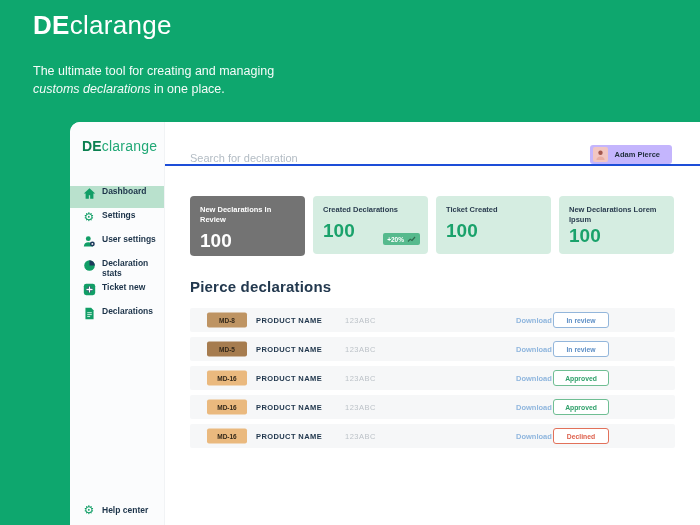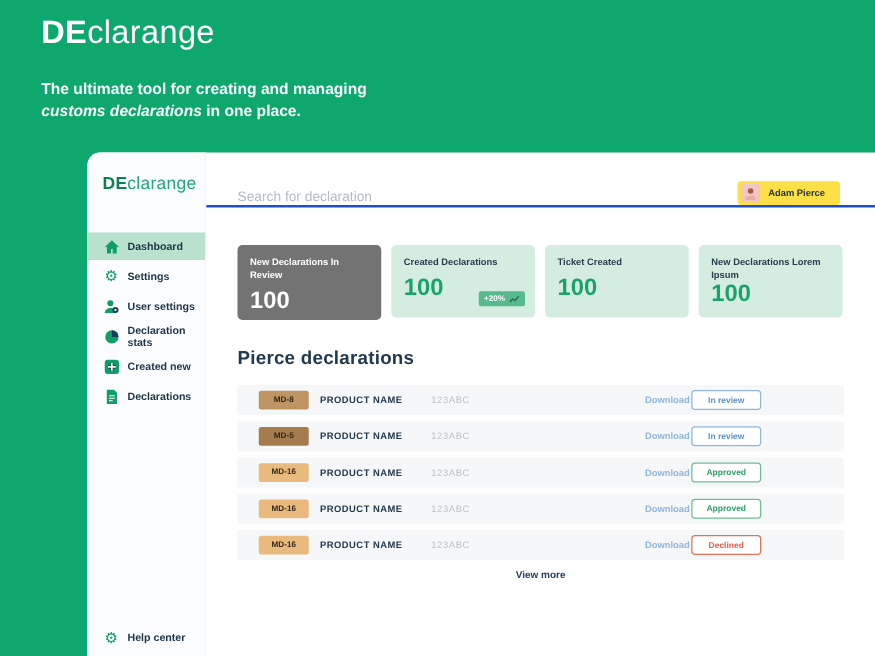--- a/index.html
+++ b/index.html
@@ -7,46 +7,46 @@
   body {
     position:relative; overflow:hidden;
     background:#0EA76E;
     font-family:"Liberation Sans", sans-serif;
   }
 
   
   .hero { position:absolute; left:33px; top:10px; color:#fff; }
   .hero-brand { font-size:26px; font-weight:400; letter-spacing:.3px; }
   .hero-brand .bold { font-weight:800; }
-  .tagline { margin-top:21px; font-size:12.5px; font-weight:700; line-height:1.45; color:rgba(255,255,255,.96); width:290px; }
+  .tagline { margin-top:21px; font-size:12.5px; font-weight:400; line-height:1.45; color:rgba(255,255,255,.96); width:290px; }
   .tagline .it { font-style:italic; }
 
   
   .app {
     position:absolute; left:70px; top:122px; width:630px; height:403px;
     background:#fff; border-radius:10px 0 0 0; display:flex;
   }
 
   
   .sidebar { width:95px; background:#FBFCFD; border-right:1px solid #F1F3F5; border-radius:10px 0 0 0; position:relative; }
   .side-logo { margin:16px 0 0 12px; font-size:14px; color:#21A876; letter-spacing:.2px; }
   .side-logo .bold { font-weight:800; color:#0B8050; }
   .nav { margin-top:32px; }
-  .nav-item { height:22px; display:flex; align-items:center; gap:6px; padding-left:12px; margin-bottom:2px; font-size:8.5px; font-weight:700; color:#1C3349; cursor:pointer; }
+  .nav-item { height:22px; display:flex; align-items:flex-start; gap:6px; padding-left:12px; margin-bottom:2px; font-size:8.5px; font-weight:700; color:#1C3349; cursor:pointer; }
   .nav-item.active { background:#B9E1CD; }
   .nav-icon { width:14px; height:14px; display:flex; align-items:center; justify-content:center; flex:0 0 14px; }
   .glyph-gear { font-size:12px; color:#119E66; line-height:1; font-family:"DejaVu Sans", sans-serif; }
   .help-center { position:absolute; left:12px; bottom:8px; display:flex; align-items:center; gap:6px; font-size:8.5px; font-weight:700; color:#1C3349; cursor:pointer; }
 
   
   .main { flex:1; display:flex; flex-direction:column; min-width:0; }
   .topbar { height:44px; display:flex; align-items:flex-end; padding:0 28px 0 25px; border-bottom:2px solid #1d4ed8; }
   .search-input { flex:1; border:none; outline:none; background:transparent; font-size:11px; color:#3a4a58; }
   .search-input::placeholder { color:#B3BCC4; }
-  .user-chip { display:flex; align-items:center; gap:7px; background:#fde047; border-radius:3px; padding:2px 12px 2px 3px; cursor:pointer; }
+  .user-chip { display:flex; align-items:center; gap:7px; background:#c4b5fd; border-radius:3px; padding:2px 12px 2px 3px; cursor:pointer; }
   .user-name { font-size:7.5px; font-weight:700; color:#22303E; }
 
   .content { padding:17px 25px 0; }
   .section-title { font-size:15px; font-weight:700; color:#22384E; letter-spacing:.2px; }
 
   
   .cards { display:flex; gap:8px; margin-top:13px; }
   .card { width:115px; height:58px; border-radius:4px; background:#D5EDE1; padding:9px 10px; position:relative; cursor:pointer; }
   .card.solid { background:#737373; height:60px; }
   .card-title { font-size:7.5px; font-weight:700; color:#2A3C4F; line-height:1.3; }
@@ -125,21 +125,21 @@
         <span>Declaration stats</span>
       </div>
       <div class="nav-item">
         <span class="nav-icon">
           <svg width="13" height="13" viewBox="0 0 16 16">
               <rect x="1" y="1" width="14" height="14" rx="3" fill="#119E66"></rect>
               <path d="M8 4.2v7.6M4.2 8h7.6" stroke="#1C3A5C" stroke-width="3.2"></path>
               <path d="M8 4.2v7.6M4.2 8h7.6" stroke="#fff" stroke-width="1.6"></path>
             </svg>
         </span>
-        <span>Created new</span>
+        <span>Ticket new</span>
       </div>
       <div class="nav-item">
         <span class="nav-icon">
           <svg width="13" height="13" viewBox="0 0 16 16">
               <path d="M3 1h7l3 3v11H3z" fill="#119E66"></path>
               <path d="M5.2 7h5.6M5.2 9.4h5.6M5.2 11.8h3.6" stroke="#fff" stroke-width="1"></path>
             </svg>
         </span>
         <span>Declarations</span>
       </div>
@@ -234,18 +234,17 @@
 
           <div class="row">
             <div class="id-badge id-light">MD-16</div>
             <span class="product">PRODUCT NAME</span>
             <span class="code">123ABC</span>
             <span class="download">Download</span>
             <div class="status declined">Declined</div>
           </div>
 
         </div>
-        <div class="view-more">View more</div>
       </div>
 
     </div>
   </div>
 </div>
 
 </body></html>

